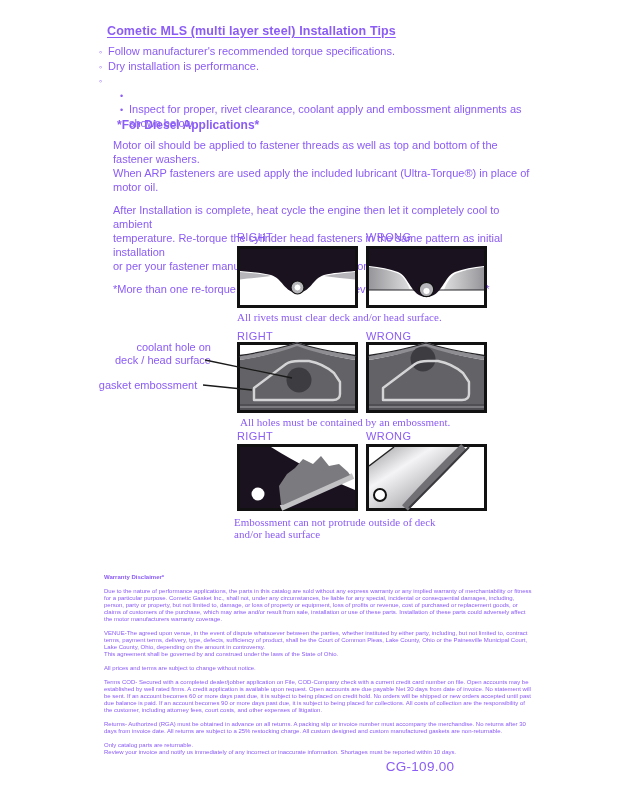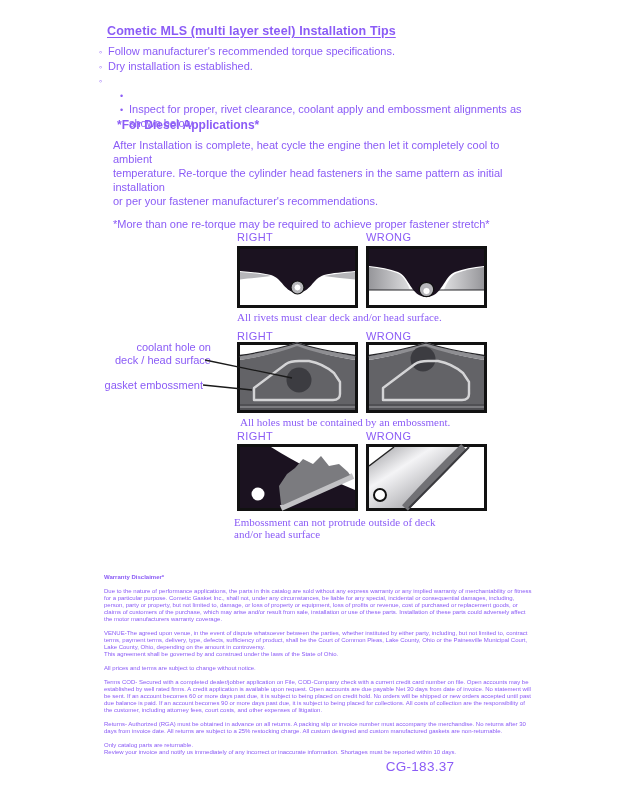--- a/index.html
+++ b/index.html
@@ -30,36 +30,38 @@
 
   <div class="abs title" style="left:107px;top:24px;">Cometic MLS (multi layer steel) Installation Tips</div>
 
   <div class="abs bullets" style="left:99px;top:45px;width:440px;">
     <div class="b-row">
       <span class="b-marker">◦</span>
       <span>Follow manufacturer's recommended torque specifications.</span>
     </div>
     <div class="b-row">
       <span class="b-marker">◦</span>
-      <span>Dry installation is established.</span>
+      <span>Dry installation is performance.</span>
     </div>
     <div class="b-row">
       <span class="b-marker">◦</span>
     </div>
     <div class="b-row b-sub">
       <span class="b-marker">•</span>
     </div>
     <div class="b-row b-sub">
       <span class="b-marker">•</span>
       <span>Inspect for proper, rivet clearance, coolant apply and embossment alignments as shown below.</span>
     </div>
   </div>
 
   <div class="abs diesel" style="left:113px;top:118px;">
     <div class="diesel-h">*For Diesel Applications*</div>
+    <p>Motor oil should be applied to fastener threads as well as top and bottom of the fastener washers.
+When ARP fasteners are used apply the included lubricant (Ultra-Torque®) in place of motor oil.</p>
     <p>After Installation is complete, heat cycle the engine then let it completely cool to ambient
 temperature. Re-torque the cylinder head fasteners in the same pattern as initial installation
 or per your fastener manufacturer's recommendations.</p>
     <p>*More than one re-torque may be required to achieve proper fastener stretch*</p>
   </div>
 
   <div class="abs dg-header" style="left:237px;top:231px;">RIGHT</div>
   <div class="abs dg-header" style="left:366px;top:231px;">WRONG</div>
 
   <div class="abs" style="left:237px;top:246px;">
@@ -95,21 +97,21 @@
     </svg>
   </div>
 
   <div class="abs caption" style="left:237px;top:311px;">All rivets must clear deck and/or head surface.</div>
 
   <div class="abs dg-header" style="left:237px;top:330px;">RIGHT</div>
   <div class="abs dg-header" style="left:366px;top:330px;">WRONG</div>
 
   <div class="abs dg-label" style="left:101px;top:341px;">coolant hole on
 deck / head surface</div>
-  <div class="abs dg-label" style="left:93px;top:379px;">gasket embossment</div>
+  <div class="abs dg-label" style="left:93px;top:379px;text-align:center;">gasket embossment</div>
 
   <div class="abs" style="left:237px;top:342px;">
     <svg width="121" height="71" viewBox="0 0 121 71">
       <rect x="1.5" y="1.5" width="118" height="68" fill="#ffffff" stroke="#111" stroke-width="3"></rect>
       <path d="M3,18 C23,15 42,10 60,2 C78,10 98,15 118,18 L118,68 L3,68 Z" fill="#636367"></path>
       <path d="M3,16 C23,13 42,9 60,2 C78,9 98,13 118,16" fill="none" stroke="#8e8e92" stroke-width="4"></path>
       <path d="M3,13.5 C23,10.5 42,6.5 60,1 C78,6.5 98,10.5 118,13.5" fill="none" stroke="#26262a" stroke-width="1.3"></path>
       <rect x="3" y="62" width="115" height="6" fill="#505054"></rect>
       <line x1="3" y1="65" x2="118" y2="65" stroke="#a6a6aa" stroke-width="1.1"></line>
       <circle cx="62" cy="38" r="12.5" fill="#3c3c41"></circle>
@@ -176,15 +178,15 @@
     <p>Due to the nature of performance applications, the parts in this catalog are sold without any express warranty or any implied warranty of merchantability or fitness for a particular purpose.  Cometic Gasket Inc., shall not, under any circumstances, be liable for any special, incidental or consequential damages, including, person, party or property, but not limited to, damage, or loss of property or equipment, loss of profits or revenue, cost of purchased or replacement goods, or claims of customers of the purchase, which may arise and/or result from sale, installation or use of these parts.  Installation of these parts could adversely affect the motor manufacturers warranty coverage.</p>
     <p>VENUE-The agreed upon venue, in the event of dispute whatsoever between the parties, whether instituted by either party, including, but not limited to, contract terms, payment terms, delivery, type, defects, sufficiency of product, shall be the Court of Common Pleas, Lake County, Ohio or the Painesville Municipal Court, Lake County, Ohio, depending on the amount in controversy.
 This agreement shall be governed by and construed under the laws of the State of Ohio.</p>
     <p>All prices and terms are subject to change without notice.</p>
     <p>Terms COD- Secured with a completed dealer/jobber application on File, COD-Company check with a current credit card number on file.  Open accounts may be established by well rated firms.  A credit application is available upon request.  Open accounts are due payable Net 30 days from date of invoice.  No statement will be sent.  If an account becomes 60 or more days past due, it is subject to being placed on credit hold.  No orders will be shipped or new orders accepted until past due balance is paid.  If an account becomes 90 or more days past due, it is subject to being placed for collections.  All costs of collection are the responsibility of the customer, including attorney fees, court costs, and other expenses of litigation.</p>
     <p>Returns- Authorized (RGA) must be obtained in advance on all returns.  A packing slip or invoice number must accompany the merchandise.  No returns after 30 days from invoice date.  All returns are subject to a 25% restocking charge.  All custom designed and custom manufactured gaskets are non-returnable.</p>
     <p>Only catalog parts are returnable.
 Review your invoice and notify us immediately of any incorrect or inaccurate information.  Shortages must be reported within 10 days.</p>
   </div>
 
-  <div class="abs pagenum" style="left:370px;top:759px;">CG-183.37</div>
+  <div class="abs pagenum" style="left:370px;top:759px;">CG-109.00</div>
 
 </div>
 
 </body></html>

